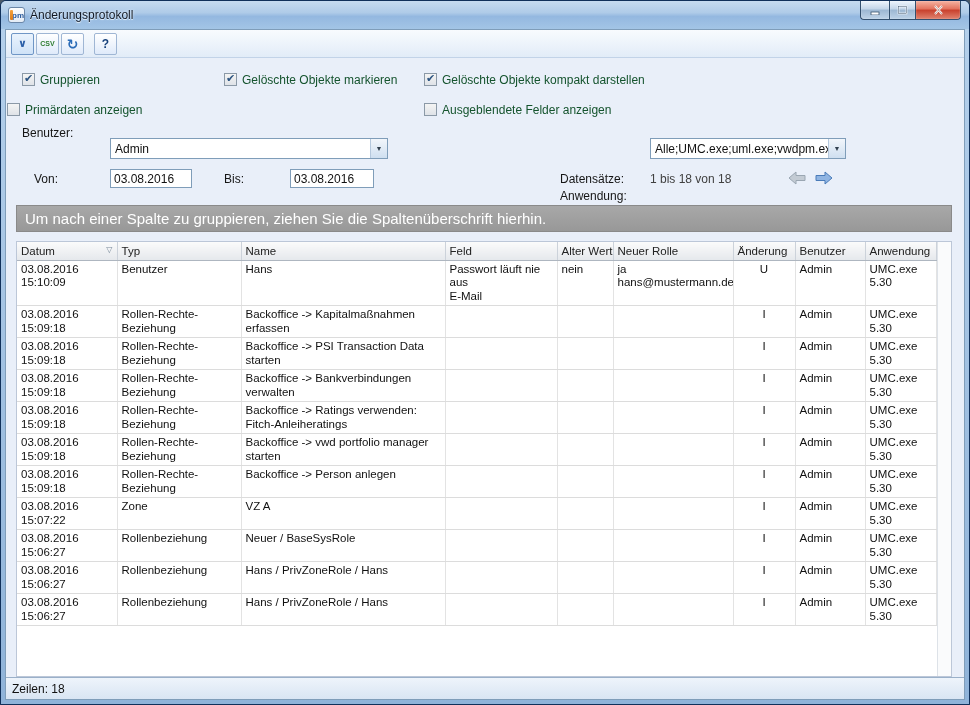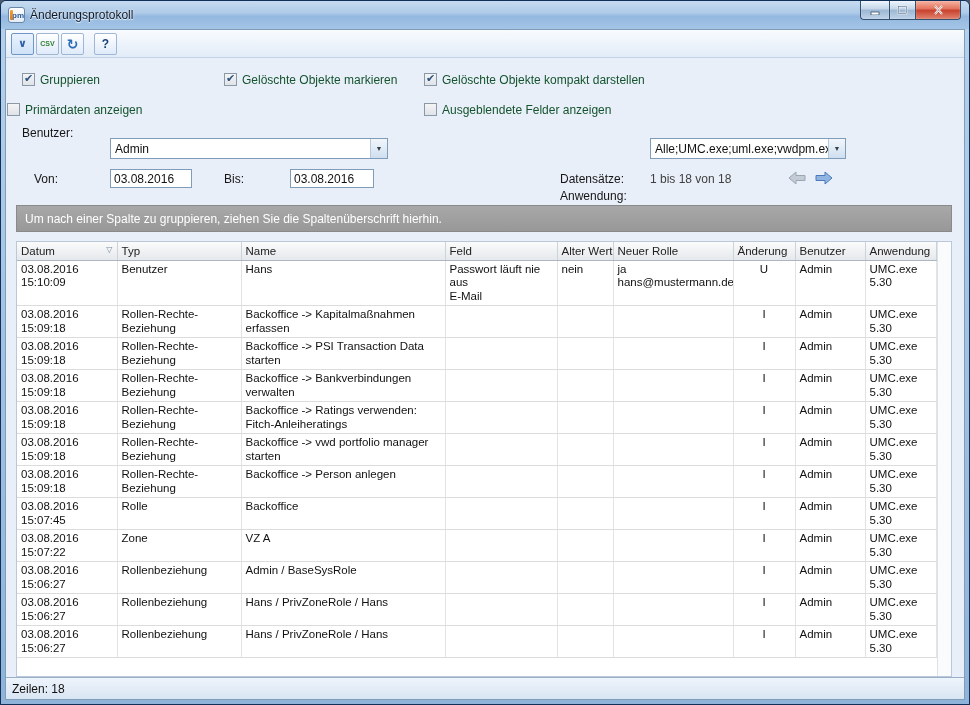--- a/index.html
+++ b/index.html
@@ -91,21 +91,21 @@
   }
   .fld-value { position:absolute; font-size:12px; color:#404040; white-space:nowrap; }
   .nav-arrow { position:absolute; width:20px; height:15px; display:flex; align-items:center; }
   
   .group-bar {
     position:absolute; left:10px; right:12px; top:175px; height:27px;
     background:linear-gradient(180deg,#a8a8a8,#989898);
     border:1px solid #8a8a8a;
     display:flex; align-items:center; padding-left:8px;
   }
-  .group-bar span { font-size:12px; color:#fff; }
+  .group-bar span { font-size:15px; color:#fff; }
   
   .table-wrap {
     position:absolute; left:10px; right:12px; top:211px; bottom:22px;
     background:#fff; border:1px solid #bcc7d8; overflow:hidden;
   }
   .vscroll {
     position:absolute; top:0; right:0; bottom:0; width:14px;
     background:#fafbfc; border-left:1px solid #dde2e8;
   }
   table.log { border-collapse:collapse; table-layout:fixed; width:calc(100% - 14px); }
@@ -352,45 +352,34 @@
               <td>Rollen-Rechte-Beziehung</td>
               <td>Backoffice -&gt; Person anlegen</td>
               <td></td>
               <td></td>
               <td></td>
               <td class="center">I</td>
               <td>Admin</td>
               <td>UMC.exe 5.30</td>
             </tr>
             <tr>
-              <td>03.08.2016 15:07:45</td>
-              <td>Rolle</td>
-              <td>Backoffice</td>
-              <td></td>
-              <td></td>
-              <td></td>
-              <td class="center">I</td>
-              <td>Admin</td>
-              <td>UMC.exe 5.30</td>
-            </tr>
-            <tr>
               <td>03.08.2016 15:07:22</td>
               <td>Zone</td>
               <td>VZ A</td>
               <td></td>
               <td></td>
               <td></td>
               <td class="center">I</td>
               <td>Admin</td>
               <td>UMC.exe 5.30</td>
             </tr>
             <tr>
               <td>03.08.2016 15:06:27</td>
               <td>Rollenbeziehung</td>
-              <td>Admin / BaseSysRole</td>
+              <td>Neuer / BaseSysRole</td>
               <td></td>
               <td></td>
               <td></td>
               <td class="center">I</td>
               <td>Admin</td>
               <td>UMC.exe 5.30</td>
             </tr>
             <tr>
               <td>03.08.2016 15:06:27</td>
               <td>Rollenbeziehung</td>

